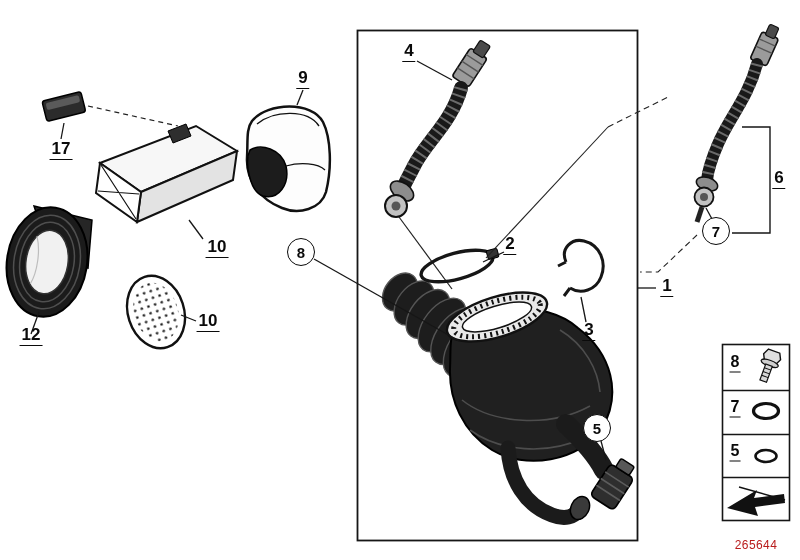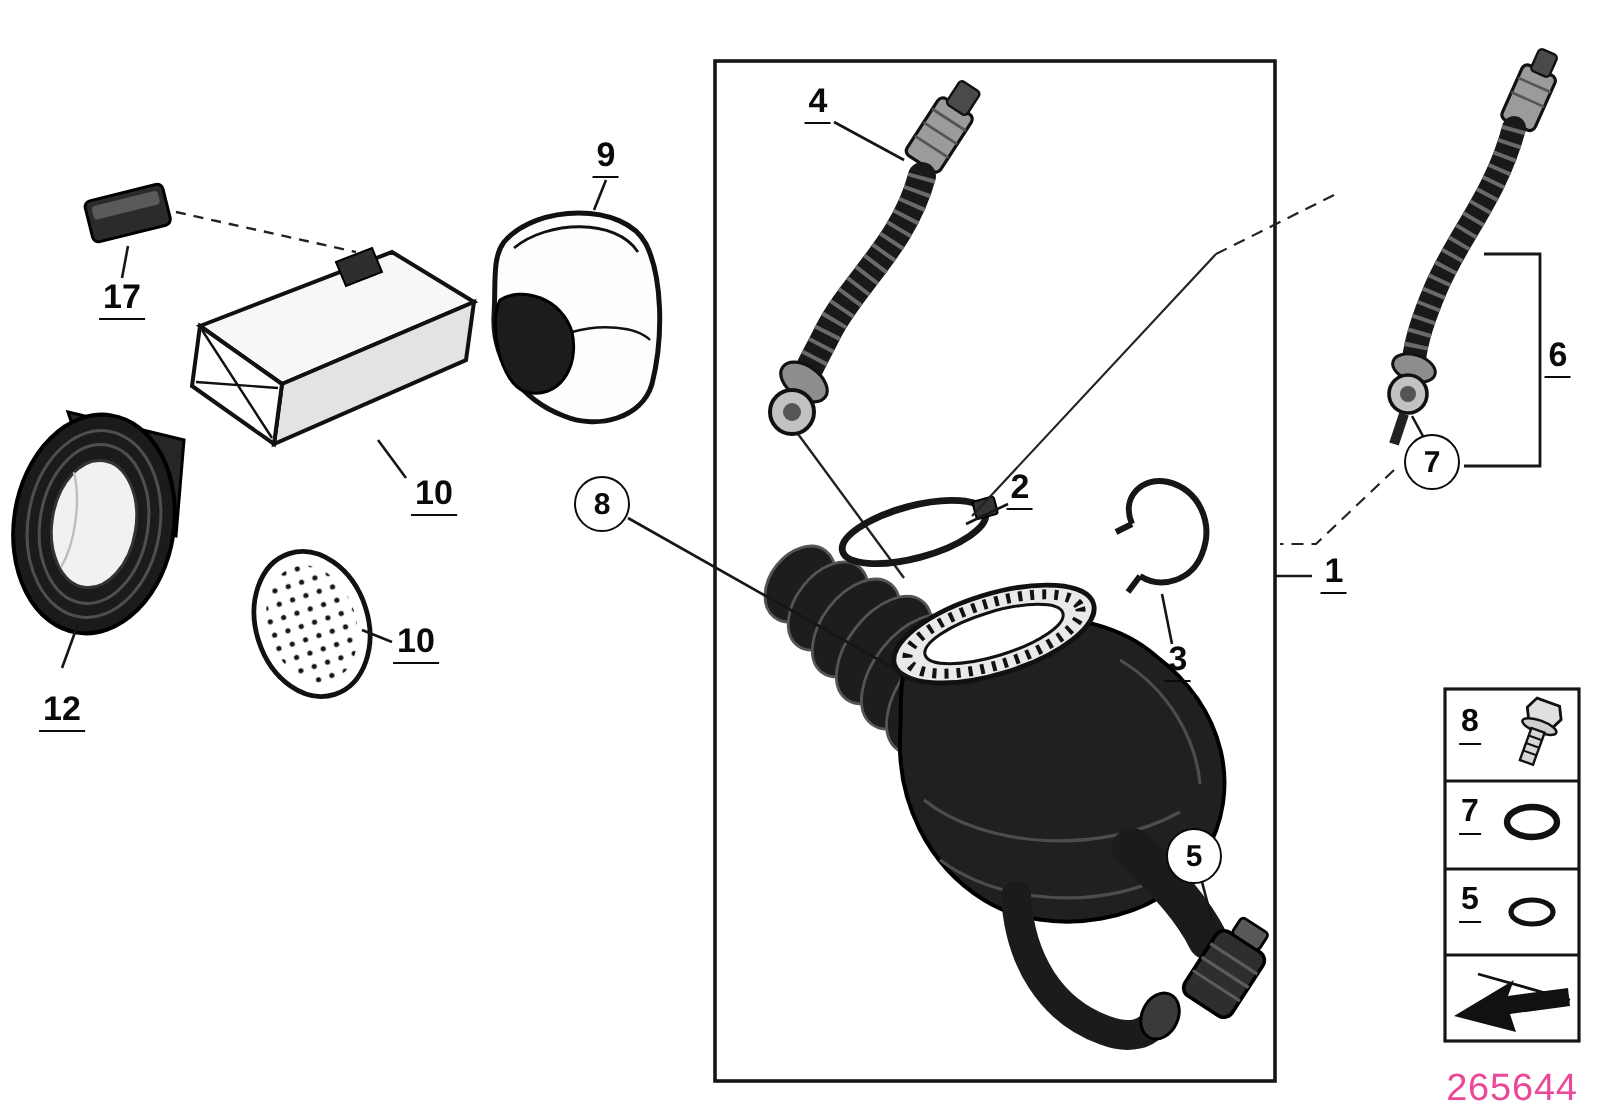--- a/index.html
+++ b/index.html
@@ -18,21 +18,21 @@
     background:#fff; display:flex; align-items:center; justify-content:center;
     font-size:15px;
   }
   .legend-num {
     position:absolute; transform:translate(-50%,-50%);
     font-weight:bold; font-size:16px; color:#0a0a0a; line-height:1; z-index:6; cursor:pointer;
   }
   .legend-num .lbl { display:inline-block; padding:0 1px 2px 1px; border-bottom:1.5px solid #0a0a0a; }
   .drawing-number {
     position:absolute; left:756px; top:545px; transform:translate(-50%,-50%);
-    font-size:19px; color:#ec4899; letter-spacing:0.4px; z-index:5;
+    font-size:12px; color:#b91c1c; letter-spacing:0.4px; z-index:5;
   }
 </style>
 </head>
 <body>
 
 <div class="page">
 
   <svg class="art" width="800" height="560" viewBox="0 0 800 560">
     <defs>
       <pattern id="dotgrid" width="7" height="7" patternUnits="userSpaceOnUse">
@@ -183,21 +183,21 @@
       </g>
     </g>
   </svg>
 
   <div class="callout" style="left:409px; top:52px"><span class="lbl">4</span></div>
   <div class="callout" style="left:510px; top:245px"><span class="lbl">2</span></div>
   <div class="callout" style="left:589px; top:331px"><span class="lbl">3</span></div>
   <div class="callout" style="left:303px; top:79px"><span class="lbl">9</span></div>
   <div class="callout" style="left:217px; top:248px"><span class="lbl">10</span></div>
   <div class="callout" style="left:61px;  top:150px"><span class="lbl">17</span></div>
-  <div class="callout" style="left:31px;  top:356px"><span class="lbl">12</span></div>
+  <div class="callout" style="left:31px;  top:336px"><span class="lbl">12</span></div>
   <div class="callout" style="left:208px; top:322px"><span class="lbl">10</span></div>
   <div class="callout" style="left:667px; top:287px"><span class="lbl">1</span></div>
   <div class="callout" style="left:779px; top:179px"><span class="lbl">6</span></div>
 
   <div class="callout circled" style="left:301px; top:252px">8</div>
   <div class="callout circled" style="left:597px; top:428px">5</div>
   <div class="callout circled" style="left:716px; top:231px">7</div>
 
   <div class="legend-num" style="left:735px; top:363px"><span class="lbl">8</span></div>
   <div class="legend-num" style="left:735px; top:408px"><span class="lbl">7</span></div>

